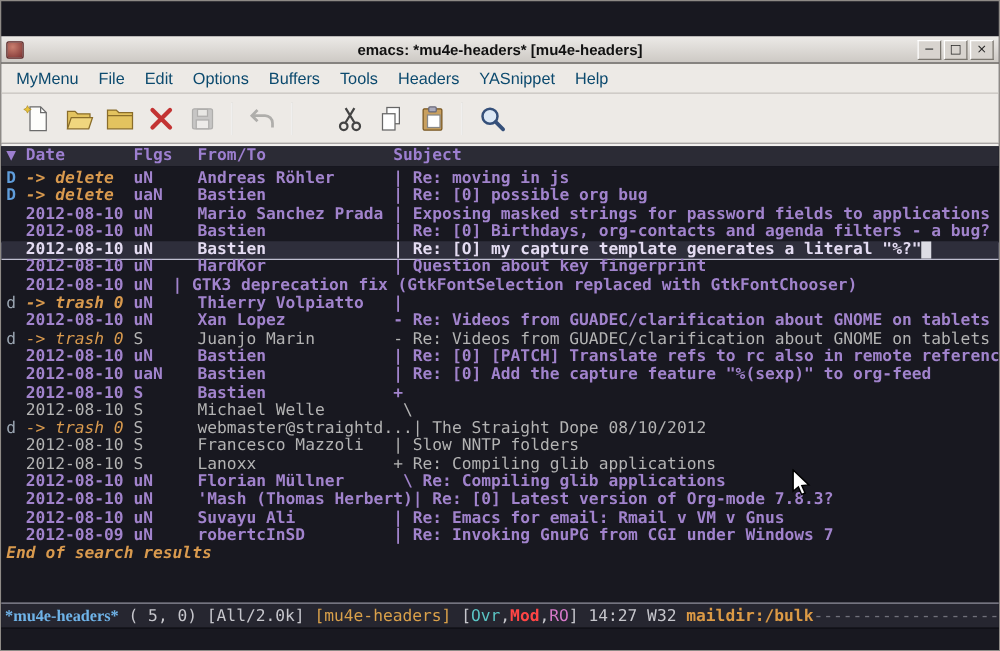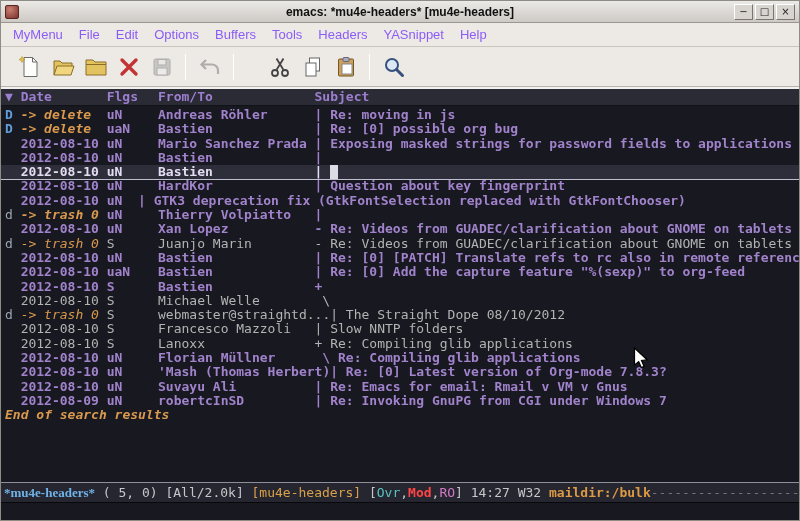--- a/index.html
+++ b/index.html
@@ -4,35 +4,35 @@
 <style>
   * { box-sizing: border-box; }
   body { width:800px; height:521px; margin:0; overflow:hidden; background:#444;
          font-family:"Liberation Sans", sans-serif; }
   .window { width:800px; height:521px; display:flex; flex-direction:column;
             border:1px solid #8e8a86; background:var(--bg); }
 
   
   .titlebar { flex:none; height:22px; background:linear-gradient(#eceae7,#cdc9c4);
               border-bottom:1px solid #9a968f; display:flex; align-items:center;
-              padding:0 4px; position:relative; }
+              padding:0 4px; position:relative;margin-top:28px; }
   .win-icon { width:14px; height:14px; border-radius:2px;
               background:radial-gradient(circle at 35% 30%, #c97f6f, #7a3030);
               border:1px solid #5a2424; }
   .title { position:absolute; left:0; right:0; text-align:center;
            font:bold 12px "Liberation Sans",sans-serif; color:#111; pointer-events:none; }
   .win-controls { margin-left:auto; display:flex; gap:2px; z-index:1; }
   .win-btn { width:19px; height:16px; background:#d8d4cf; border:1px solid;
              border-color:#ffffff #7a766f #7a766f #ffffff; color:#222;
              font:10px/14px "DejaVu Sans",sans-serif; text-align:center; }
 
   
   .menubar { flex:none; height:24px; background:#edeae6; border-bottom:1px solid #c8c4be;
              display:flex; align-items:center; padding:0 4px; }
-  .menu-item { font:13px "Liberation Sans",sans-serif; color:#8b5cf6; padding:3px 8px; }
+  .menu-item { font:13px "Liberation Sans",sans-serif; color:#0c4a6e; padding:3px 8px; }
 
   
   .toolbar { flex:none; height:40px; background:#edeae6; border-bottom:1px solid #b8b4ae;
              display:flex; align-items:center; padding:0 6px 0 12px; }
   .tb-btn { width:33px; height:32px; display:flex; align-items:center; justify-content:center;
             border-radius:3px; flex:none; }
   .tb-btn svg { width:24px; height:24px; }
   .tb-btn.disabled svg { opacity:.4; filter:grayscale(.9); }
   .tb-sep { width:1px; height:26px; background:#b5b1ab; border-right:1px solid #fff;
             margin:0 7px; flex:none; }
@@ -181,22 +181,22 @@
 
   <div class="content">
     <div class="headerline">
         <div class="row header"><span class="mark m-▼">▼</span><span class="date">Date</span><span class="flags">Flgs</span><span class="from">From/To</span><span class="sep"></span><span class="subject">Subject</span></div>
       </div>
     <div class="buffer">
       <div>
           <div class="row unread"><span class="mark m-D">D</span><span class="date action">-&gt; delete</span><span class="flags">uN</span><span class="from">Andreas Röhler</span><span class="sep">| </span><span class="subject">Re: moving in js</span></div>
           <div class="row unread"><span class="mark m-D">D</span><span class="date action">-&gt; delete</span><span class="flags">uaN</span><span class="from">Bastien</span><span class="sep">| </span><span class="subject">Re: [0] possible org bug</span></div>
           <div class="row unread"><span class="mark"></span><span class="date">2012-08-10</span><span class="flags">uN</span><span class="from">Mario Sanchez Prada</span><span class="sep">| </span><span class="subject">Exposing masked strings for password fields to applications</span></div>
-          <div class="row unread"><span class="mark"></span><span class="date">2012-08-10</span><span class="flags">uN</span><span class="from">Bastien</span><span class="sep">| </span></div>
-          <div class="row current"><span class="mark"></span><span class="date">2012-08-10</span><span class="flags">uN</span><span class="from">Bastien</span><span class="sep">| </span><span class="pt-cursor"> </span></div>
+          <div class="row unread"><span class="mark"></span><span class="date">2012-08-10</span><span class="flags">uN</span><span class="from">Bastien</span><span class="sep">| </span><span class="subject">Re: [0] Birthdays, org-contacts and agenda filters - a bug?</span></div>
+          <div class="row current"><span class="mark"></span><span class="date">2012-08-10</span><span class="flags">uN</span><span class="from">Bastien</span><span class="sep">| </span><span class="subject">Re: [O] my capture template generates a literal "%?"</span><span class="pt-cursor"> </span></div>
           <div class="row unread"><span class="mark"></span><span class="date">2012-08-10</span><span class="flags">uN</span><span class="from">HardKor</span><span class="sep">| </span><span class="subject">Question about key fingerprint</span></div>
           <div class="row unread"><span class="mark"></span><span class="date">2012-08-10</span><span class="flags">uN</span><span class="sep">| </span><span class="subject">GTK3 deprecation fix (GtkFontSelection replaced with GtkFontChooser)</span></div>
           <div class="row unread"><span class="mark m-d">d</span><span class="date action">-&gt; trash 0</span><span class="flags">uN</span><span class="from">Thierry Volpiatto</span><span class="sep">| </span></div>
           <div class="row unread"><span class="mark"></span><span class="date">2012-08-10</span><span class="flags">uN</span><span class="from">Xan Lopez</span><span class="sep">- </span><span class="subject">Re: Videos from GUADEC/clarification about GNOME on tablets</span></div>
           <div class="row seen"><span class="mark m-d">d</span><span class="date action">-&gt; trash 0</span><span class="flags">S</span><span class="from">Juanjo Marin</span><span class="sep">- </span><span class="subject">Re: Videos from GUADEC/clarification about GNOME on tablets</span></div>
           <div class="row unread"><span class="mark"></span><span class="date">2012-08-10</span><span class="flags">uN</span><span class="from">Bastien</span><span class="sep">| </span><span class="subject">Re: [0] [PATCH] Translate refs to rc also in remote references</span></div>
           <div class="row unread"><span class="mark"></span><span class="date">2012-08-10</span><span class="flags">uaN</span><span class="from">Bastien</span><span class="sep">| </span><span class="subject">Re: [0] Add the capture feature "%(sexp)" to org-feed</span></div>
           <div class="row unread"><span class="mark"></span><span class="date">2012-08-10</span><span class="flags">S</span><span class="from">Bastien</span><span class="sep">+ </span></div>
           <div class="row seen"><span class="mark"></span><span class="date">2012-08-10</span><span class="flags">S</span><span class="from">Michael Welle</span><span class="sep"> \ </span></div>
           <div class="row seen"><span class="mark m-d">d</span><span class="date action">-&gt; trash 0</span><span class="flags">S</span><span class="from">webmaster@straightd...</span><span class="sep">| </span><span class="subject">The Straight Dope 08/10/2012</span></div>

